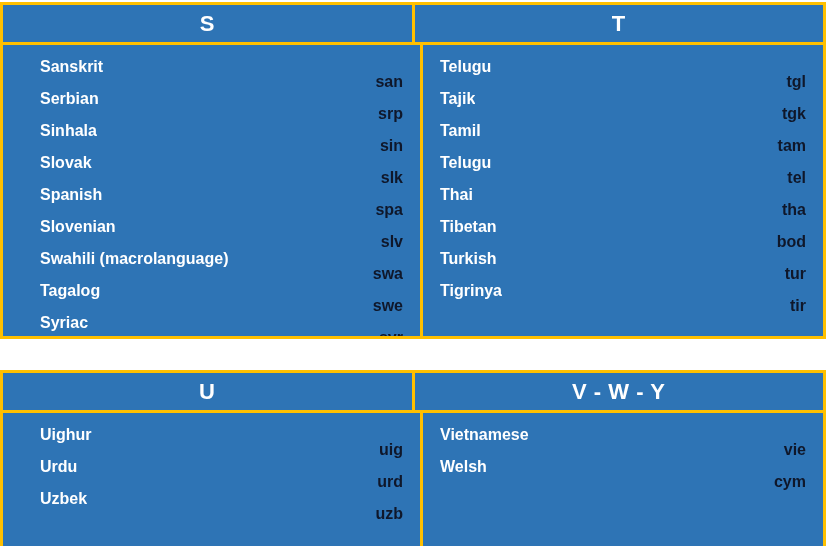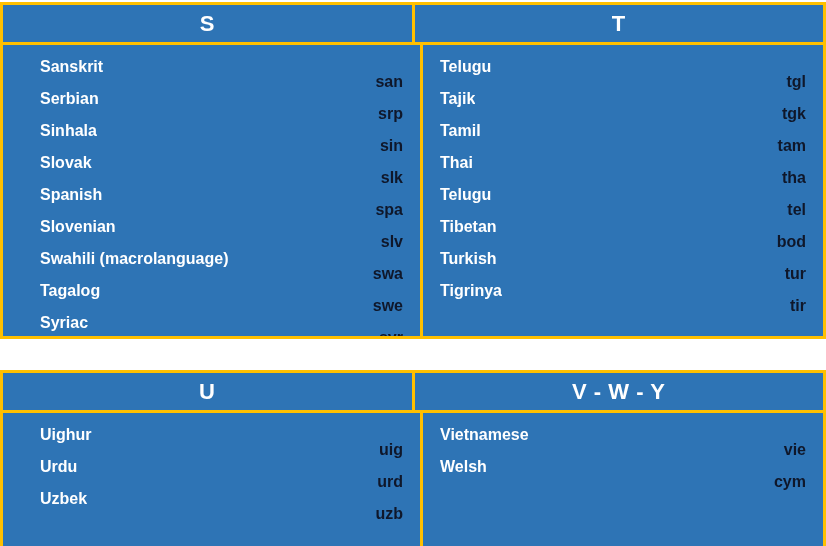--- a/index.html
+++ b/index.html
@@ -175,26 +175,26 @@
         </div>
         <div class="lang-row">
           <span class="lang-name">Tajik</span>
           <span class="lang-code">tgk</span>
         </div>
         <div class="lang-row">
           <span class="lang-name">Tamil</span>
           <span class="lang-code">tam</span>
         </div>
         <div class="lang-row">
+          <span class="lang-name">Telugu</span>
+          <span class="lang-code">tel</span>
+        </div>
+        <div class="lang-row">
           <span class="lang-name">Thai</span>
           <span class="lang-code">tha</span>
-        </div>
-        <div class="lang-row">
-          <span class="lang-name">Telugu</span>
-          <span class="lang-code">tel</span>
         </div>
         <div class="lang-row">
           <span class="lang-name">Tibetan</span>
           <span class="lang-code">bod</span>
         </div>
         <div class="lang-row">
           <span class="lang-name">Turkish</span>
           <span class="lang-code">tur</span>
         </div>
         <div class="lang-row">

